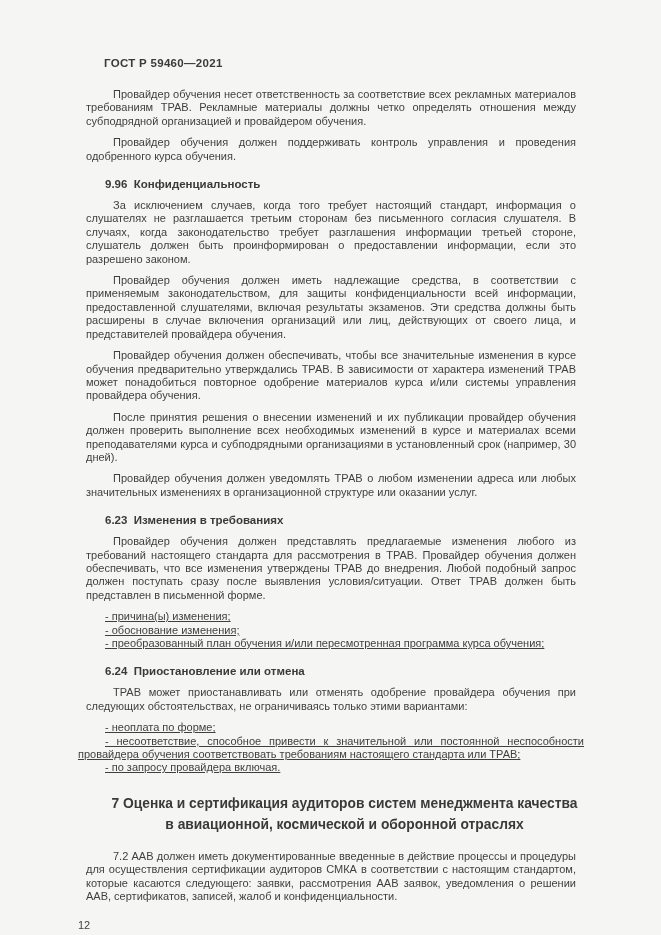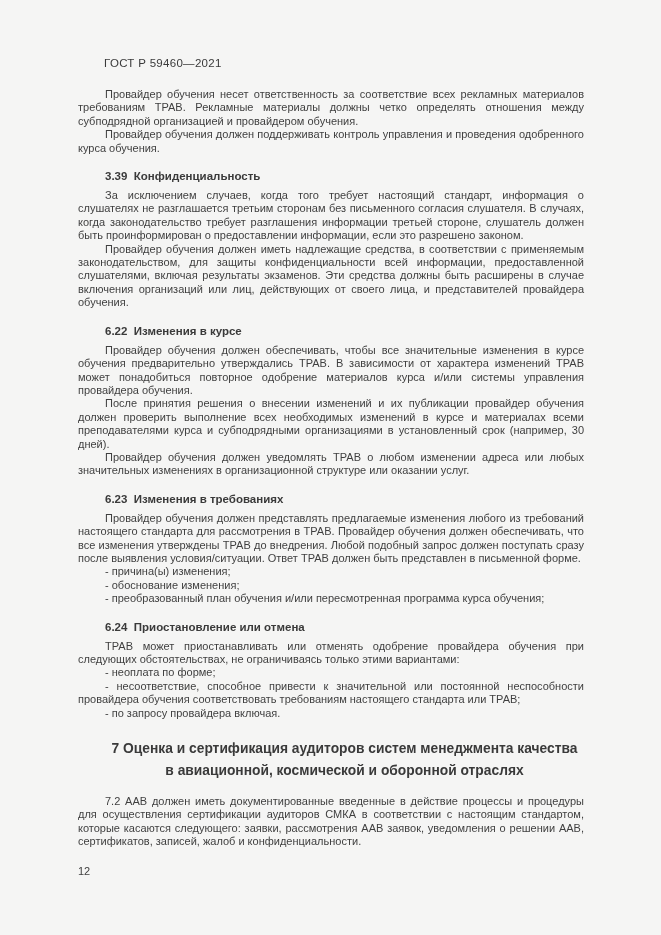--- a/index.html
+++ b/index.html
@@ -13,39 +13,40 @@
     width: 661px;
     height: 935px;
     background: #f5f5f4;
     color: #3f3f3f;
     font-family: "Liberation Sans", sans-serif;
     padding: 57px 77px 0 78px;
     overflow: hidden;
   }
   .doc-header {
     font-size: 11.5px;
-    font-weight: normal;
+    font-weight: bold;
     letter-spacing: 0.3px;
     margin-bottom: 19px;
     color: #3a3a3a;
     padding-left: 26px;
   }
   .para {
-    margin: 0;
+    margin: 8px;
     font-size: 11px;
     line-height: 13.4px;
     text-align: justify;
     text-indent: 27px;
   }
   .list-line {
     margin: 0;
     font-size: 11px;
     line-height: 13.4px;
     text-align: justify;
     text-indent: 27px;
+    text-decoration: underline;
   }
   .subheading {
     font-size: 11.5px;
     font-weight: bold;
     color: #3a3a3a;
     margin: 15px 0 6px 0;
     padding-left: 27px;
     white-space: pre-wrap;
     line-height: 13px;
   }
@@ -67,25 +68,24 @@
 </head>
 <body>
 
 <div class="page">
 
   <div class="doc-header">ГОСТ Р 59460—2021</div>
 
   <p class="para">Провайдер обучения несет ответственность за соответствие всех рекламных материалов требованиям ТРАВ. Рекламные материалы должны четко определять отношения между субподрядной организацией и провайдером обучения.</p>
   <p class="para">Провайдер обучения должен поддерживать контроль управления и проведения одобренного курса обучения.</p>
 
-  <h3 class="subheading">3.39  Конфиденциальность</h3>
+  <h3 class="subheading">9.96  Конфиденциальность</h3>
   <p class="para">За исключением случаев, когда того требует настоящий стандарт, информация о слушателях не разглашается третьим сторонам без письменного согласия слушателя. В случаях, когда законодательство требует разглашения информации третьей стороне, слушатель должен быть проинформирован о предоставлении информации, если это разрешено законом.</p>
   <p class="para">Провайдер обучения должен иметь надлежащие средства, в соответствии с применяемым законодательством, для защиты конфиденциальности всей информации, предоставленной слушателями, включая результаты экзаменов. Эти средства должны быть расширены в случае включения организаций или лиц, действующих от своего лица, и представителей провайдера обучения.</p>
 
-  <h3 class="subheading">6.22  Изменения в курсе</h3>
   <p class="para">Провайдер обучения должен обеспечивать, чтобы все значительные изменения в курсе обучения предварительно утверждались ТРАВ. В зависимости от характера изменений ТРАВ может понадобиться повторное одобрение материалов курса и/или системы управления провайдера обучения.</p>
   <p class="para">После принятия решения о внесении изменений и их публикации провайдер обучения должен проверить выполнение всех необходимых изменений в курсе и материалах всеми преподавателями курса и субподрядными организациями в установленный срок (например, 30 дней).</p>
   <p class="para">Провайдер обучения должен уведомлять ТРАВ о любом изменении адреса или любых значительных изменениях в организационной структуре или оказании услуг.</p>
 
   <h3 class="subheading">6.23  Изменения в требованиях</h3>
   <p class="para">Провайдер обучения должен представлять предлагаемые изменения любого из требований настоящего стандарта для рассмотрения в ТРАВ. Провайдер обучения должен обеспечивать, что все изменения утверждены ТРАВ до внедрения. Любой подобный запрос должен поступать сразу после выявления условия/ситуации. Ответ ТРАВ должен быть представлен в письменной форме.</p>
   <p class="list-line">- причина(ы) изменения;</p>
   <p class="list-line">- обоснование изменения;</p>
   <p class="list-line">- преобразованный план обучения и/или пересмотренная программа курса обучения;</p>
 

